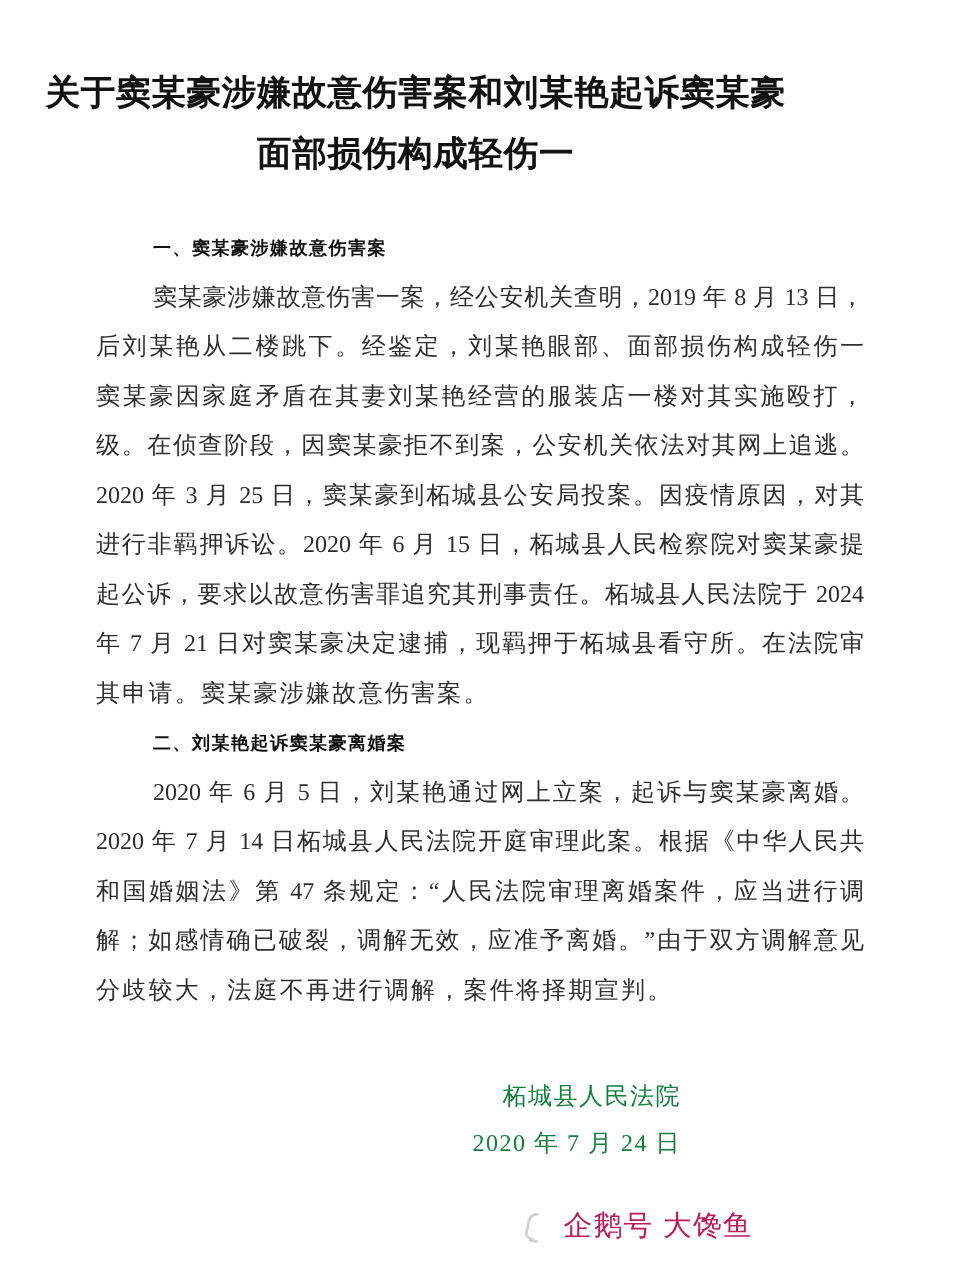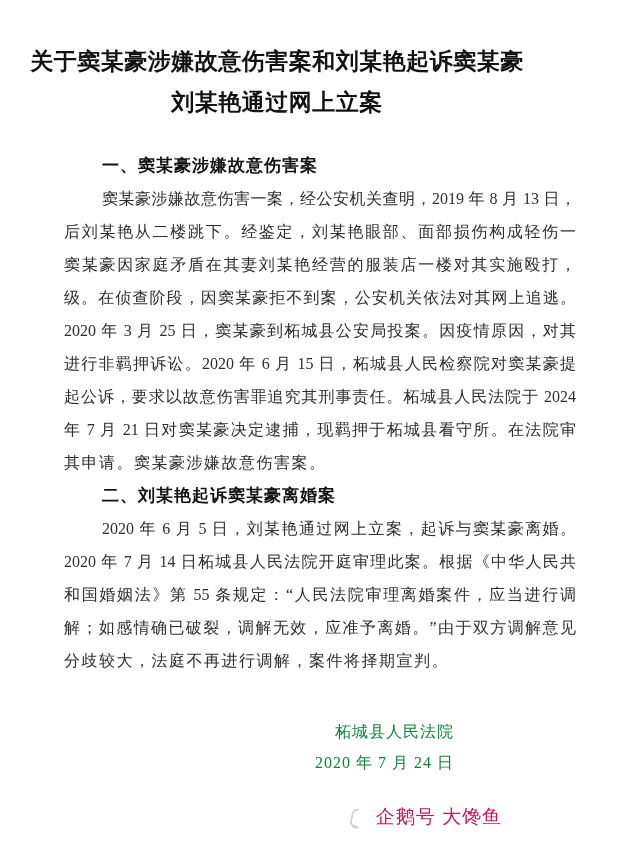--- a/index.html
+++ b/index.html
@@ -40,21 +40,21 @@
     overflow: hidden;
   }
   .just {
     text-align: justify;
     text-align-last: justify;
   }
   .indent { padding-left: 38px; }
   .heading {
     font-family: Liberation Serif, serif;
     font-weight: 700;
-    font-size: 17px;
+    font-size: 12px;
     letter-spacing: 1px;
     color: #121212;
     text-align: left;
     text-align-last: left;
   }
   .last {
     text-align: left;
     text-align-last: left;
     letter-spacing: 1.5px;
   }
@@ -83,42 +83,42 @@
   }
   .watermark .icon { display: inline-flex; align-items: center; }
 </style>
 </head>
 <body>
 
 <div class="page">
 
   <h1 class="doc-title">
     <span class="tline">关于窦某豪涉嫌故意伤害案和刘某艳起诉窦某豪</span>
-    <span class="tline">刘某艳通过网上立案</span>
+    <span class="tline">面部损伤构成轻伤一</span>
   </h1>
 
   <div class="content">
 
     <div class="line heading indent">一、窦某豪涉嫌故意伤害案</div>
 
     <div class="line just indent">窦某豪涉嫌故意伤害一案，经公安机关查明，2019 年 8 月 13 日，</div>
     <div class="line just">后刘某艳从二楼跳下。经鉴定，刘某艳眼部、面部损伤构成轻伤一</div>
     <div class="line just">窦某豪因家庭矛盾在其妻刘某艳经营的服装店一楼对其实施殴打，</div>
     <div class="line just">级。在侦查阶段，因窦某豪拒不到案，公安机关依法对其网上追逃。</div>
     <div class="line just">2020 年 3 月 25 日，窦某豪到柘城县公安局投案。因疫情原因，对其</div>
     <div class="line just">进行非羁押诉讼。2020 年 6 月 15 日，柘城县人民检察院对窦某豪提</div>
     <div class="line just">起公诉，要求以故意伤害罪追究其刑事责任。柘城县人民法院于 2024</div>
     <div class="line just">年 7 月 21 日对窦某豪决定逮捕，现羁押于柘城县看守所。在法院审</div>
     <div class="line last">其申请。窦某豪涉嫌故意伤害案。</div>
 
     <div class="line heading indent">二、刘某艳起诉窦某豪离婚案</div>
 
     <div class="line just indent">2020 年 6 月 5 日，刘某艳通过网上立案，起诉与窦某豪离婚。</div>
     <div class="line just">2020 年 7 月 14 日柘城县人民法院开庭审理此案。根据《中华人民共</div>
-    <div class="line just">和国婚姻法》第 55 条规定：“人民法院审理离婚案件，应当进行调</div>
+    <div class="line just">和国婚姻法》第 47 条规定：“人民法院审理离婚案件，应当进行调</div>
     <div class="line just">解；如感情确已破裂，调解无效，应准予离婚。”由于双方调解意见</div>
     <div class="line last">分歧较大，法庭不再进行调解，案件将择期宣判。</div>
 
   </div>
 
   <div class="signature">
     <div class="sig-org">柘城县人民法院</div>
     <div class="sig-date">2020 年 7 月 24 日</div>
   </div>
 

